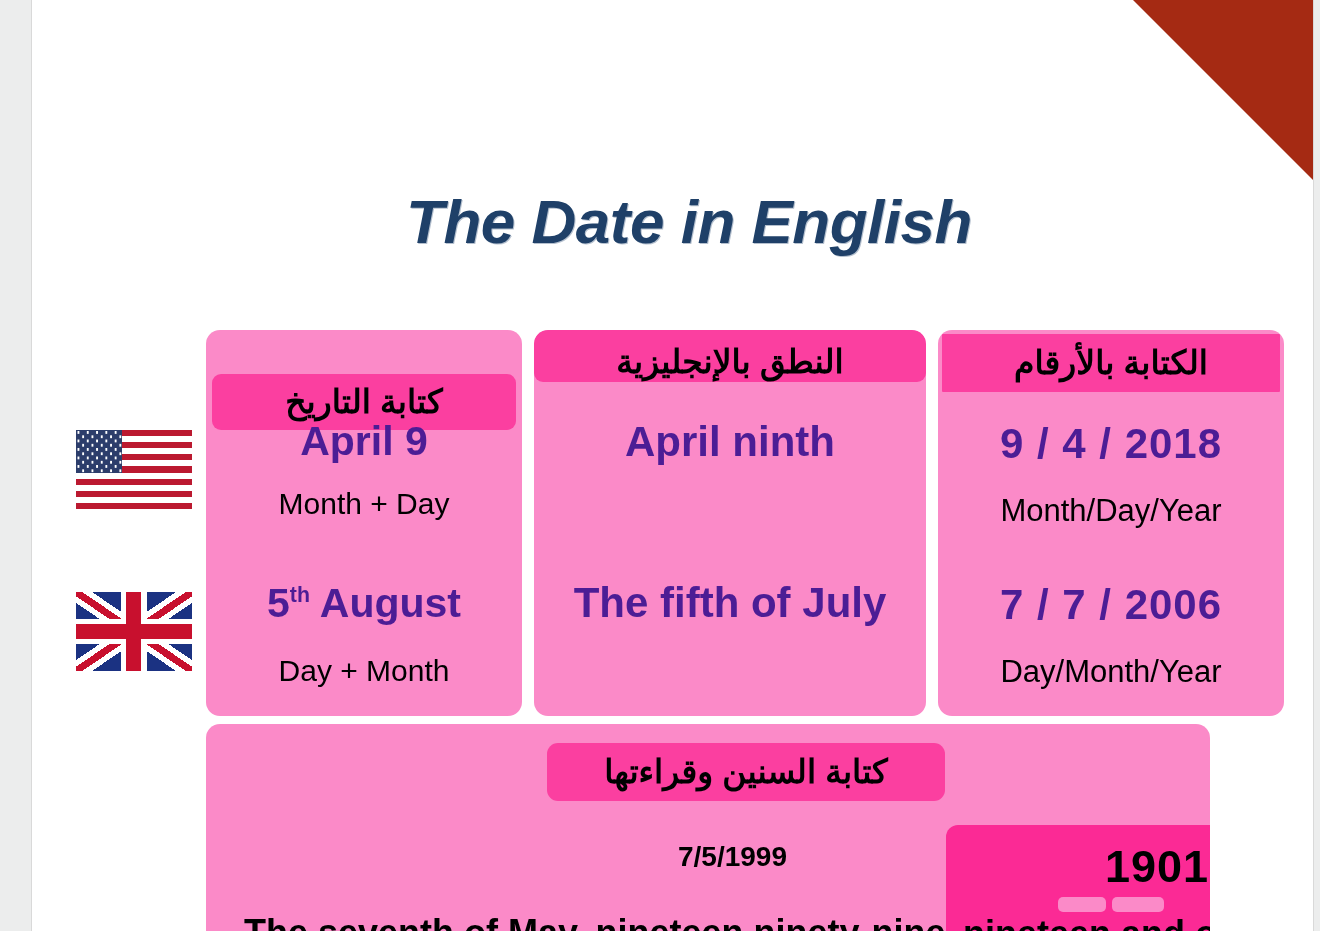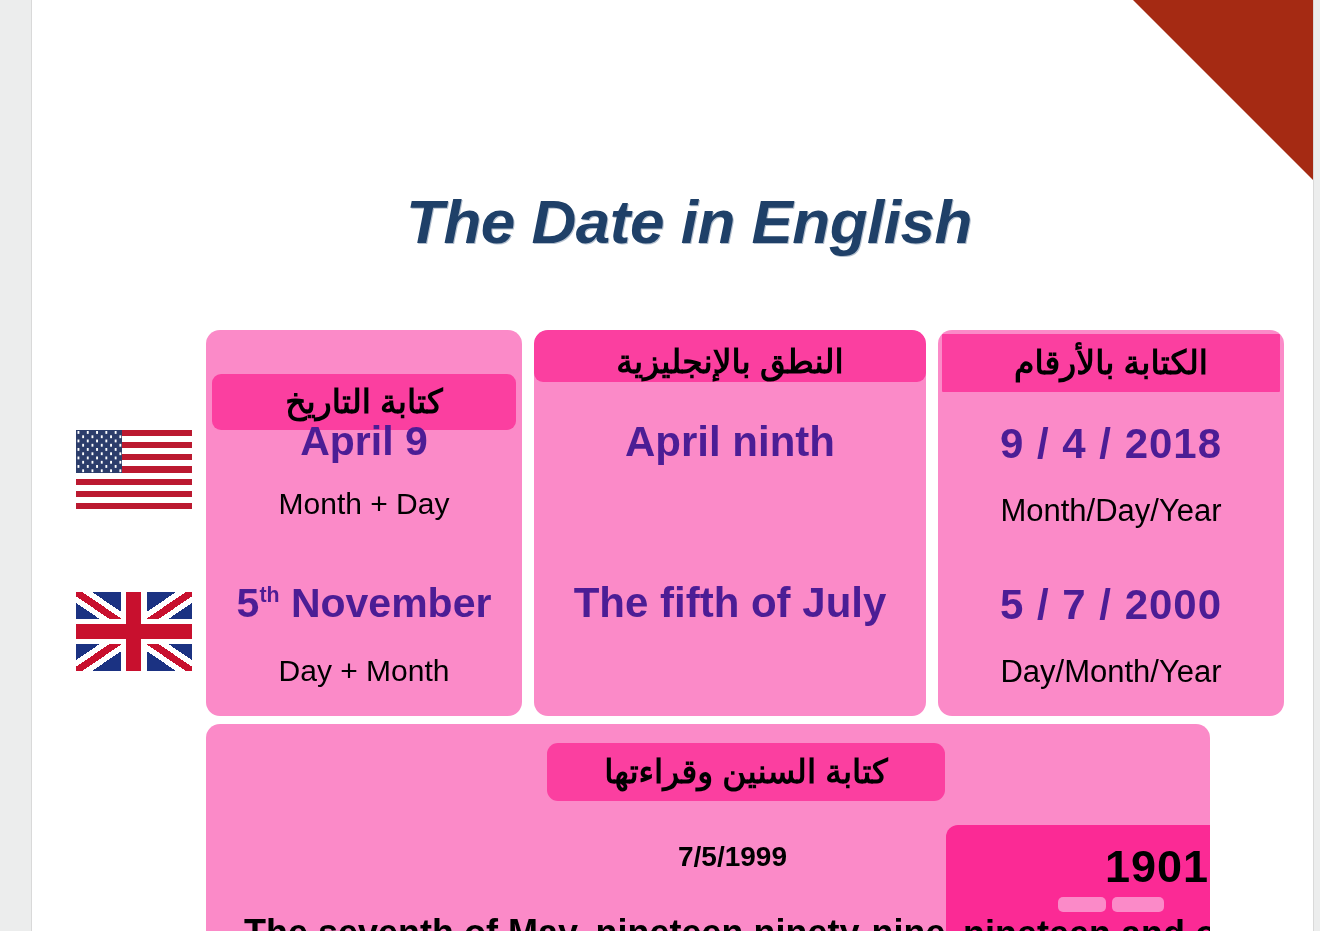--- a/index.html
+++ b/index.html
@@ -304,35 +304,35 @@
       <div class="uk-diag-white"></div>
       <div class="uk-diag-red"></div>
       <div class="uk-cross-white"></div>
       <div class="uk-cross-red"></div>
     </div>
 
     <div class="card" id="card-writing">
       <div class="card-header" id="header-writing">كتابة التاريخ</div>
       <div class="row-main" id="writing-1-main">April 9</div>
       <div class="row-sub" id="writing-1-sub">Month + Day</div>
-      <div class="row-main" id="writing-2-main"><span>5</span><sup>th</sup><span> November</span></div>
+      <div class="row-main" id="writing-2-main"><span>5</span><sup>th</sup><span> August</span></div>
       <div class="row-sub" id="writing-2-sub">Day + Month</div>
     </div>
 
     <div class="card" id="card-pronounce">
       <div class="card-header" id="header-pronounce">النطق بالإنجليزية</div>
       <div class="row-main" id="pronounce-1-main">April ninth</div>
       <div class="row-main" id="pronounce-2-main">The fifth of July</div>
     </div>
 
     <div class="card" id="card-numbers">
       <div class="card-header" id="header-numbers">الكتابة بالأرقام</div>
       <div class="row-main" id="numbers-1-main">9 / 4  / 2018</div>
       <div class="row-sub" id="numbers-1-sub">Month/Day/Year</div>
-      <div class="row-main" id="numbers-2-main">5 / 7 / 2000</div>
+      <div class="row-main" id="numbers-2-main">7 / 7 / 2006</div>
       <div class="row-sub" id="numbers-2-sub">Day/Month/Year</div>
     </div>
 
     <div class="card" id="card-years">
       <div class="card-header" id="header-years">كتابة السنين وقراءتها</div>
       <div class="years-text" id="years-numeric">7/5/1999</div>
       <div class="years-text" id="years-spoken">The seventh of May, nineteen ninety-nine</div>
 
       <div id="year-1901-box">
         <div id="year-1901-value">1901</div>

